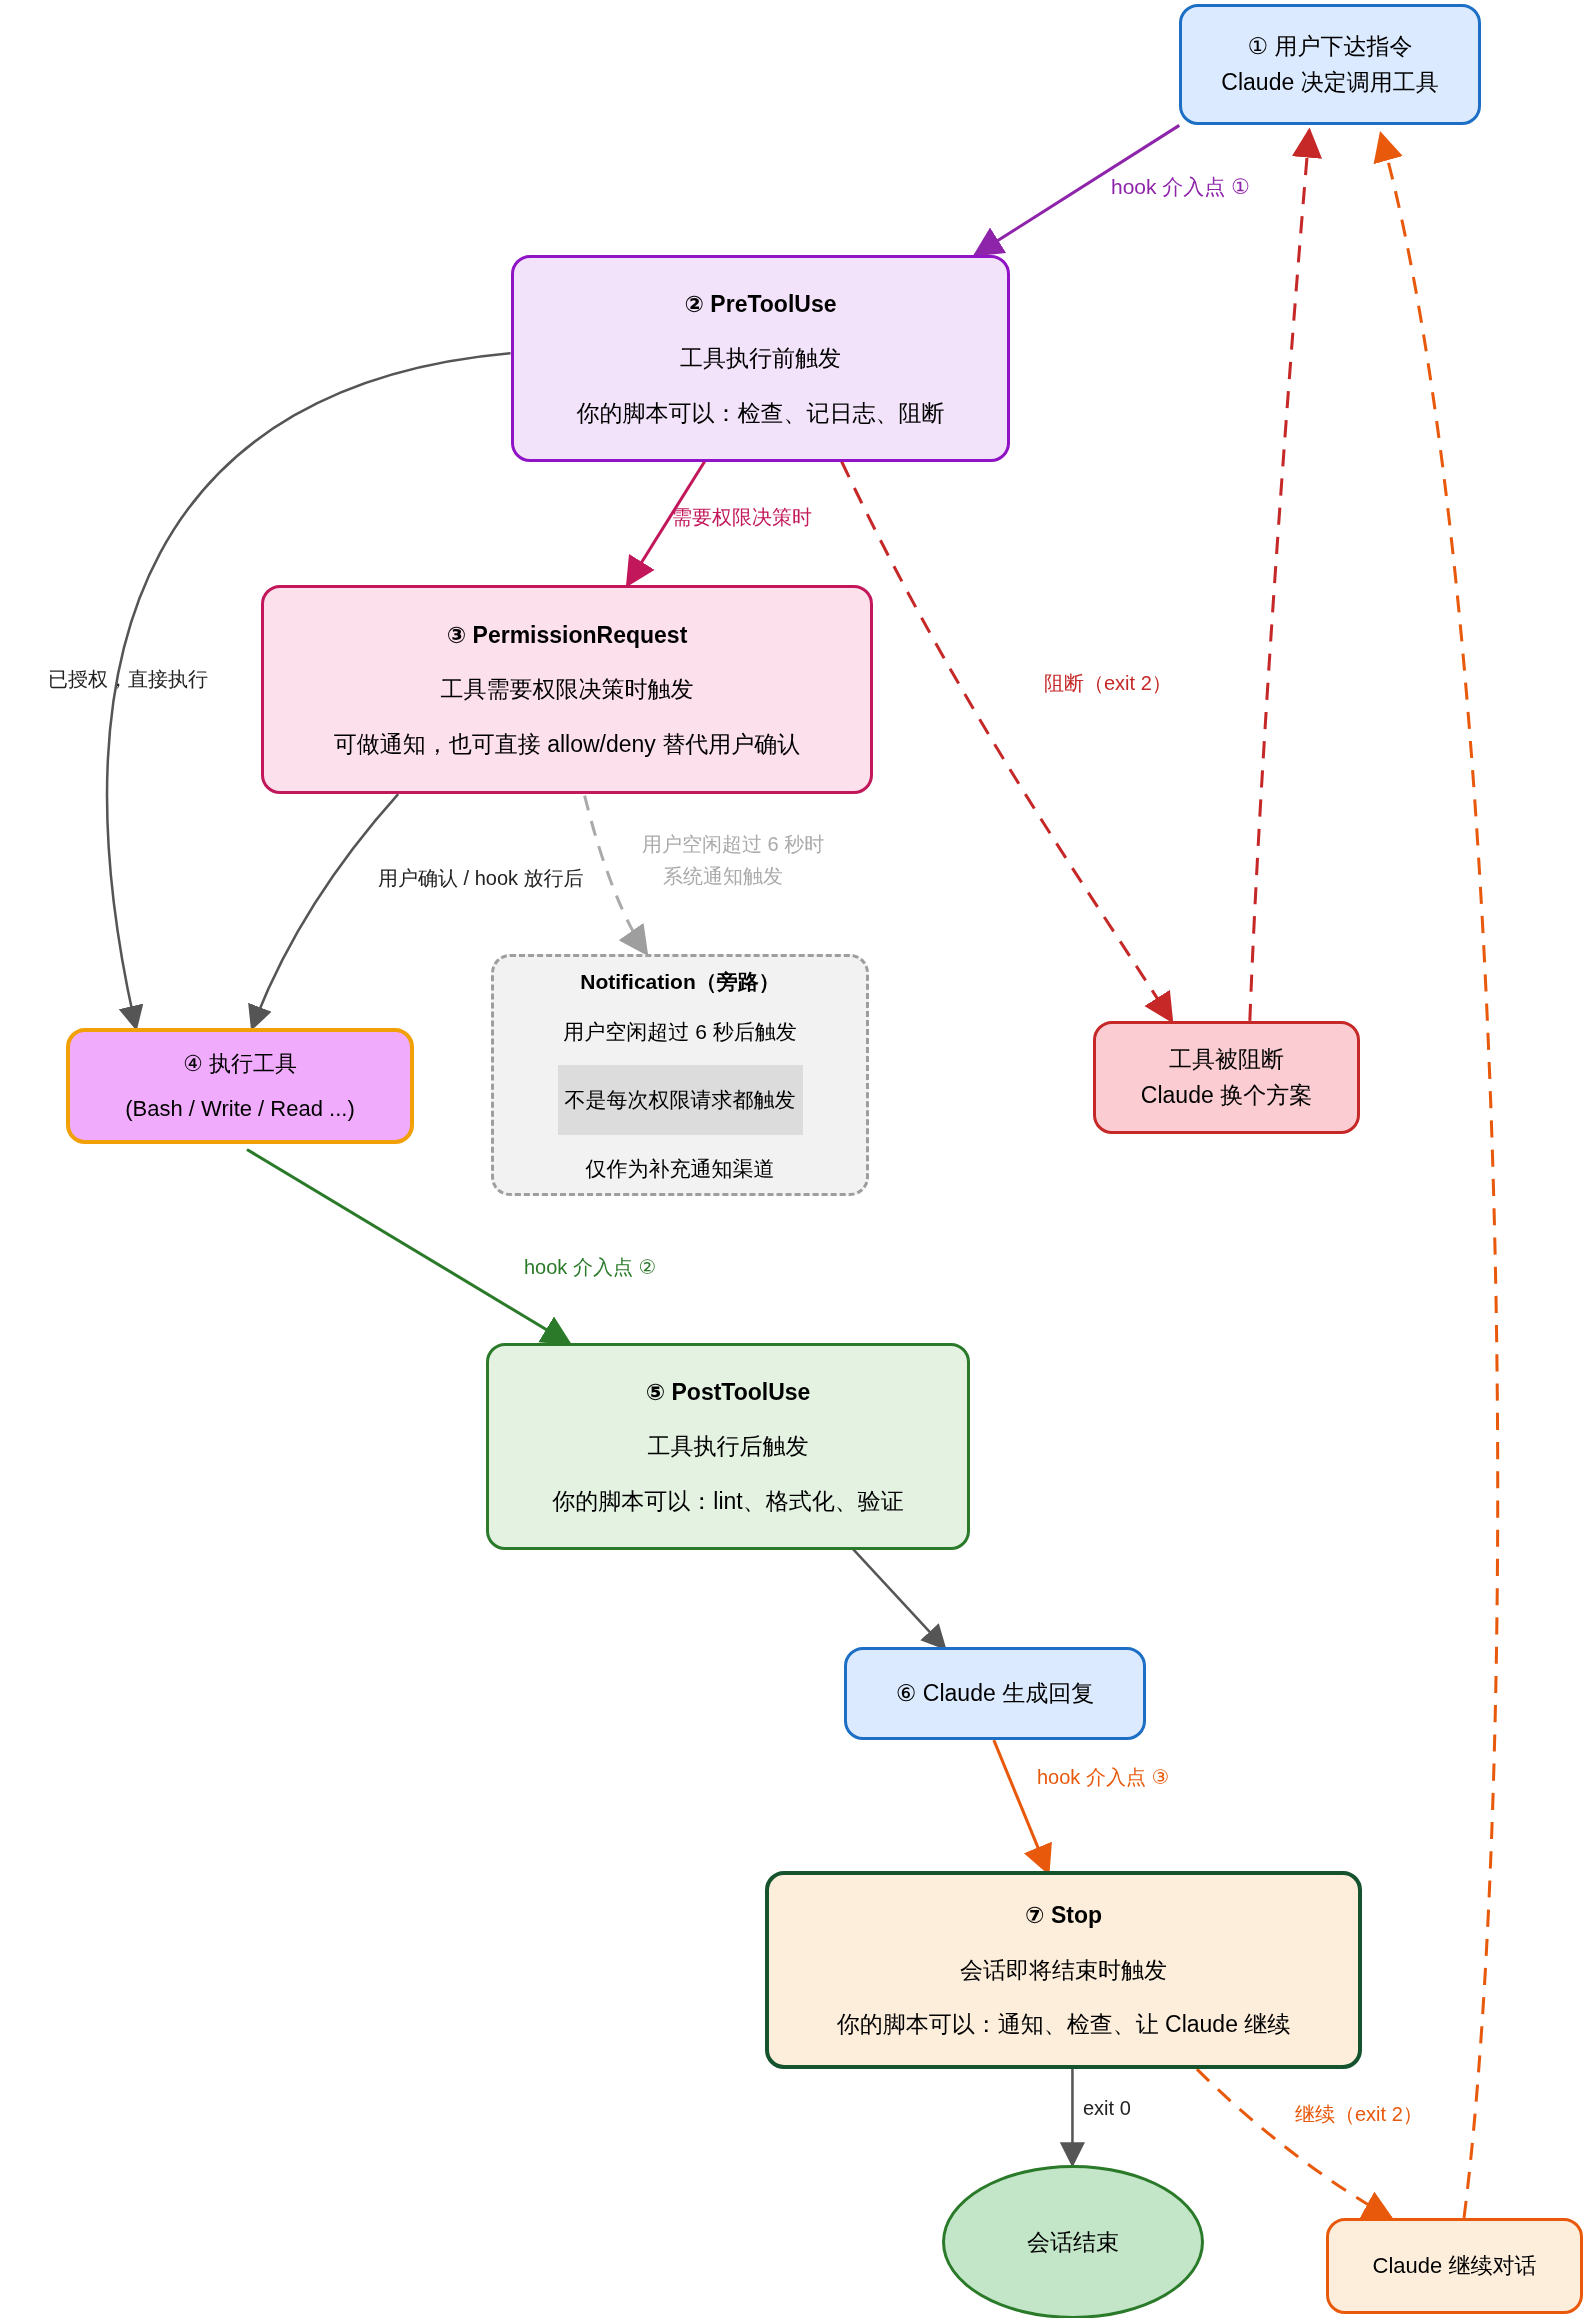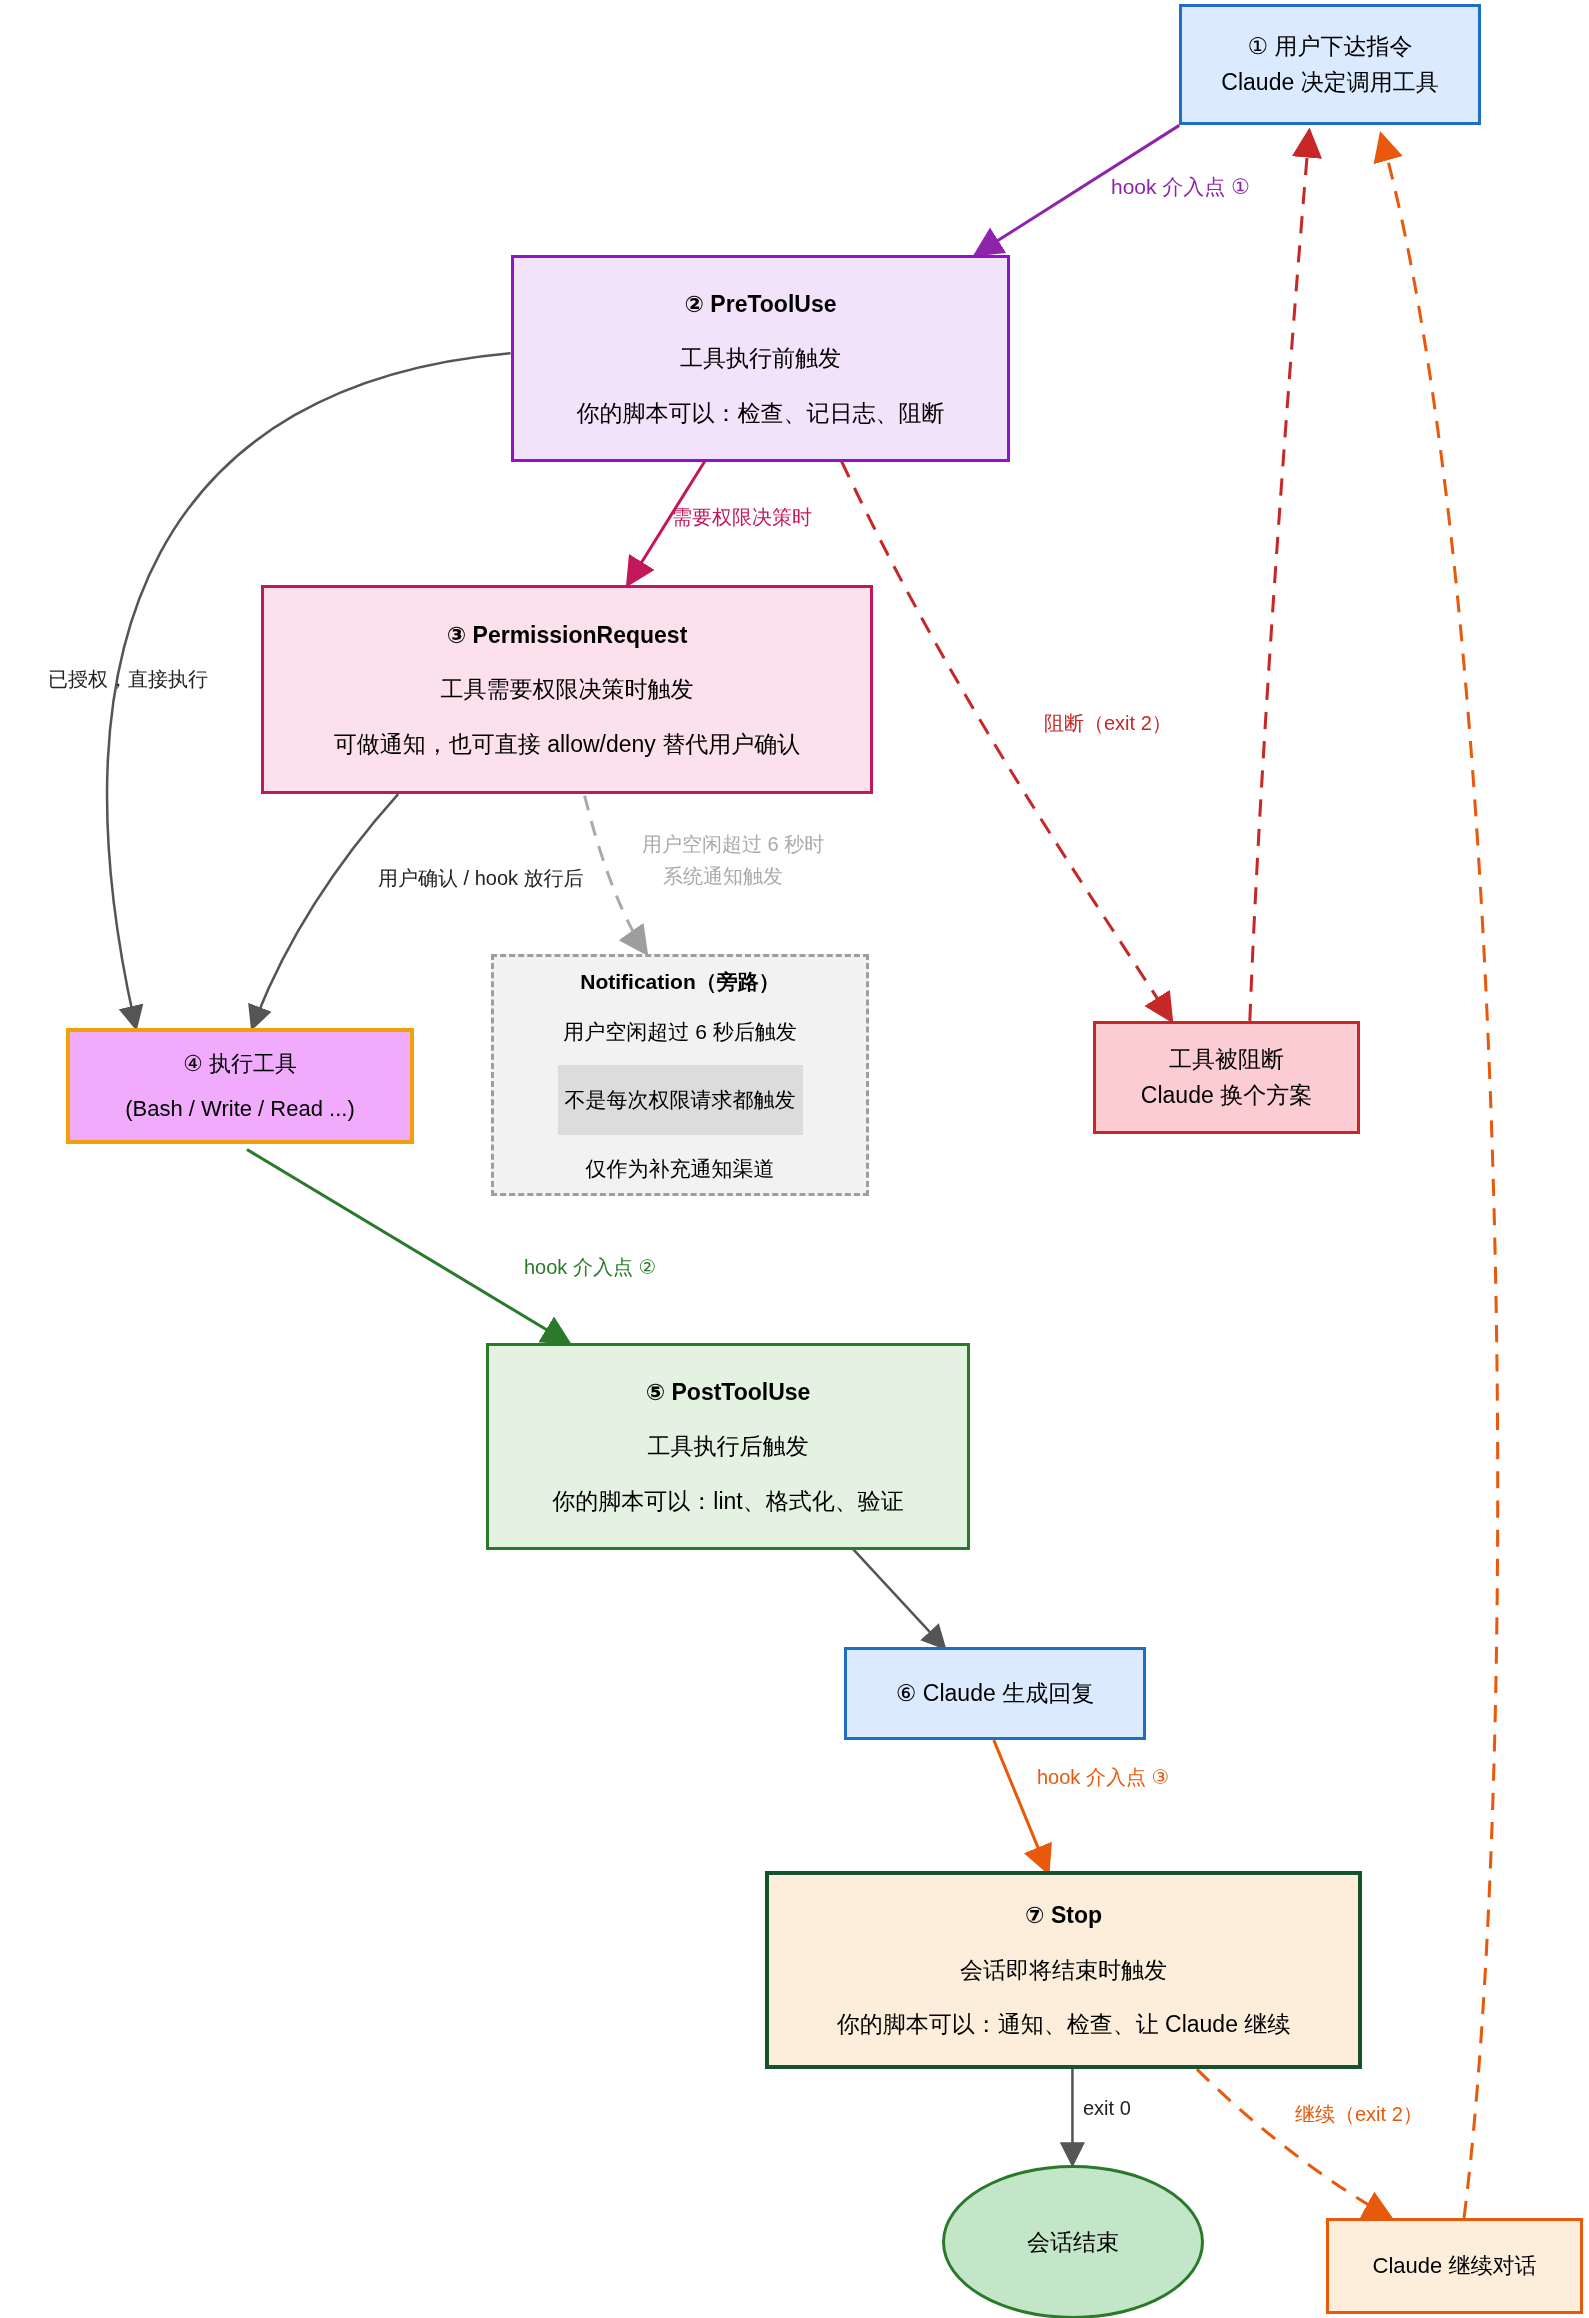--- a/index.html
+++ b/index.html
@@ -2,21 +2,21 @@
 <html style="font-size:8px"><head>
 <meta charset="utf-8">
 <style>
   html,body{margin:0;padding:0;background:#ffffff;}
   body{
     font-family:"Liberation Sans","DejaVu Sans",sans-serif;
     width:1589px;height:2319px;overflow:hidden;position:relative;
   }
   #canvas{position:absolute;left:0;top:0;width:1589px;height:2319px;}
   .nodebox{position:absolute;box-sizing:border-box;display:flex;flex-direction:column;
-           align-items:center;justify-content:center;text-align:center;}
+           align-items:center;justify-content:center;text-align:center;border-radius:19px;}
   .nodebox .line{white-space:nowrap;}
   .t-head{font-weight:bold;}
   .elabel{position:absolute;white-space:nowrap;}
 </style>
 </head>
 <body>
 
 <svg id="canvas" viewBox="0 0 3153 4600" xmlns="http://www.w3.org/2000/svg">
   <defs>
     <marker id="ah-purple" markerWidth="12" markerHeight="12" refX="9" refY="5" orient="auto" markerUnits="strokeWidth">
@@ -126,21 +126,21 @@
 <div class="nodebox" style="left:1326px;top:2218px;width:257px;height:96px;background:#fdeedb;border:3.5px solid #e8590c;font-size:22px;">
   <div class="line">Claude 继续对话</div>
 </div>
 
 <div class="elabel" style="left:1111px;top:173px;font-size:21px;color:#8e24aa;">hook 介入点 ①</div>
 
 <div class="elabel" style="left:672px;top:504px;font-size:20px;color:#c2185b;">需要权限决策时</div>
 
 <div class="elabel" style="left:48px;top:666px;font-size:20px;color:#222222;">已授权，直接执行</div>
 
-<div class="elabel" style="left:1044px;top:670px;font-size:20px;color:#c62828;margin-top:40px;">阻断（exit 2）</div>
+<div class="elabel" style="left:1044px;top:670px;font-size:20px;color:#c62828;">阻断（exit 2）</div>
 
 <div class="elabel" style="left:378px;top:865px;font-size:20px;color:#222222;">用户确认 / hook 放行后</div>
 
 <div class="elabel" style="left:642px;top:831px;font-size:20px;color:#aaaaaa;">用户空闲超过 6 秒时</div>
 <div class="elabel" style="left:663px;top:863px;font-size:20px;color:#aaaaaa;">系统通知触发</div>
 
 <div class="elabel" style="left:524px;top:1254px;font-size:20px;color:#2a7a2a;">hook 介入点 ②</div>
 
 <div class="elabel" style="left:1037px;top:1764px;font-size:20px;color:#e8590c;">hook 介入点 ③</div>
 

